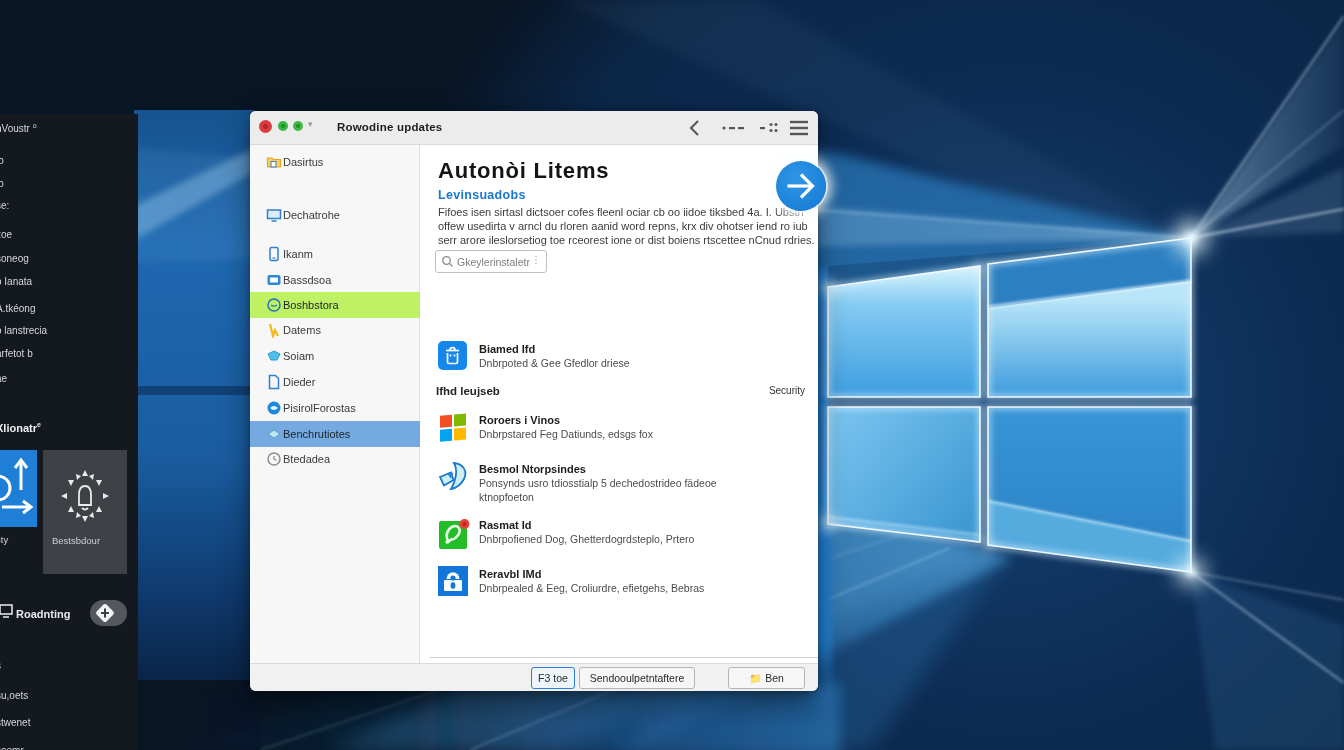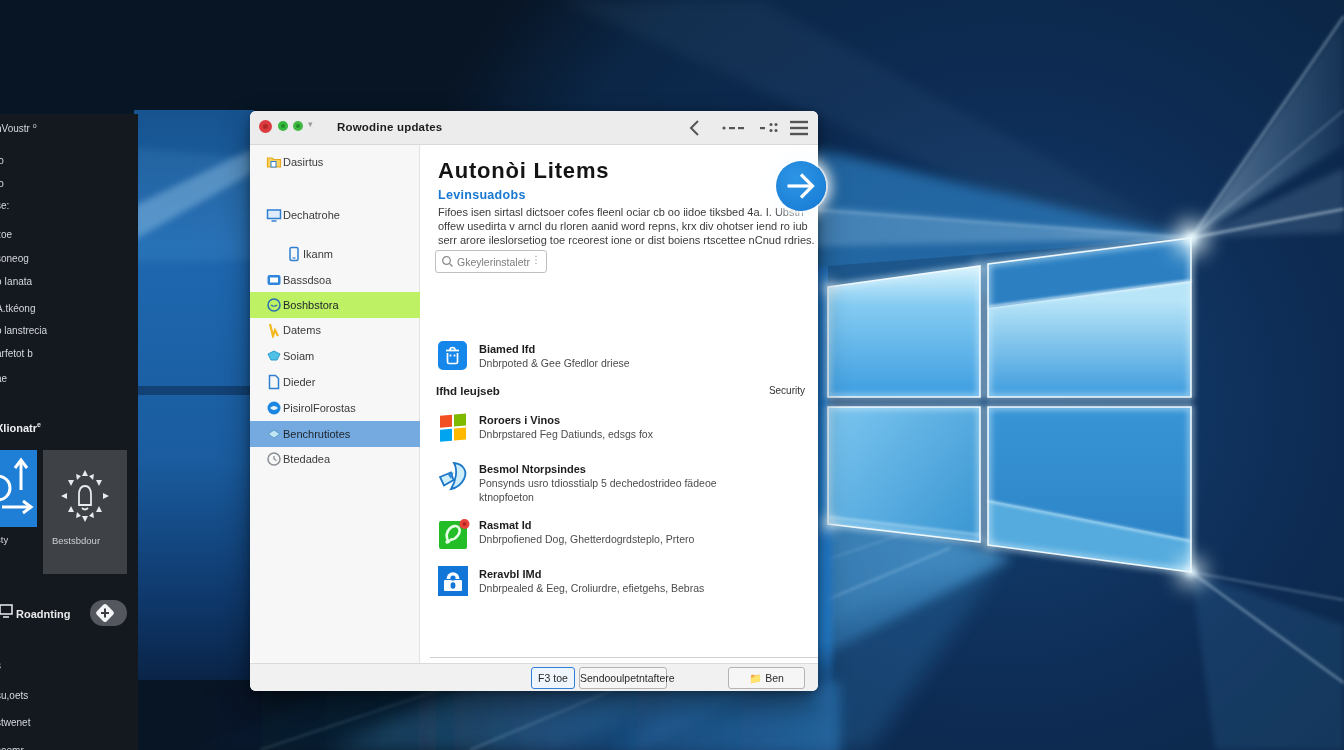--- a/index.html
+++ b/index.html
@@ -281,21 +281,21 @@
         </svg>
       <div class="lb">Dasirtus</div>
     </div>
     <div class="srow" style="top:57px;">
       <svg class="ic" width="16" height="16">
           <rect x="1.5" y="3" width="13" height="8.5" fill="#ddebfa" stroke="#2f7fd0" stroke-width="1.5"></rect>
           <path d="M5.5,14 L10.5,14" stroke="#2f7fd0" stroke-width="1.5"></path>
         </svg>
       <div class="lb">Dechatrohe</div>
     </div>
-    <div class="srow" style="top:96px;margin-left:20px;">
+    <div class="srow" style="top:96px;">
       <svg class="ic" width="16" height="16">
           <rect x="4" y="1.5" width="8" height="13" rx="1.5" fill="none" stroke="#2f7fd0" stroke-width="1.5"></rect>
           <path d="M6.5,12 L9.5,12" stroke="#2f7fd0" stroke-width="1.2"></path>
         </svg>
       <div class="lb">Ikanm</div>
     </div>
     <div class="srow" style="top:122px;">
       <svg class="ic" width="16" height="16">
           <rect x="1.5" y="3" width="13" height="10" rx="2" fill="#2f86dc"></rect>
           <rect x="4" y="5.5" width="8" height="5" fill="#fff"></rect>
@@ -434,21 +434,21 @@
       <div class="mtitle">Reravbl IMd</div>
       <div class="msub">Dnbrpealed &amp; Eeg, Croliurdre, efietgehs, Bebras</div>
     </div>
 
     <div style="position:absolute;left:10px;right:0;top:512px;height:1px;background:#cfcfcf;"></div>
   </div>
   <div id="footer">
     <div class="fbtn" style="left:281px;width:44px;border:1.5px solid #2f7fd6;background:#eef5fd;">
       <span style="line-height:20px;">F3  toe</span>
     </div>
-    <div class="fbtn" style="left:329px;width:88px;"><span style="line-height:20px;">Sendooulpetntaftere</span></div>
+    <div class="fbtn" style="left:329px;width:116px;"><span style="line-height:20px;">Sendooulpetntaftere</span></div>
     <div class="fbtn" style="left:478px;width:77px;"><span style="line-height:20px;">📁 Ben</span></div>
   </div>
 </div>
 <div id="bluebtn">
   <svg width="50" height="50">
       <g stroke="#fff" stroke-width="3.2" fill="none">
     <path d="M11.5,25 L36,25"></path>
         <path d="M25,13.5 L36.5,25 L25,36.5"></path>
   </g>
     </svg>

